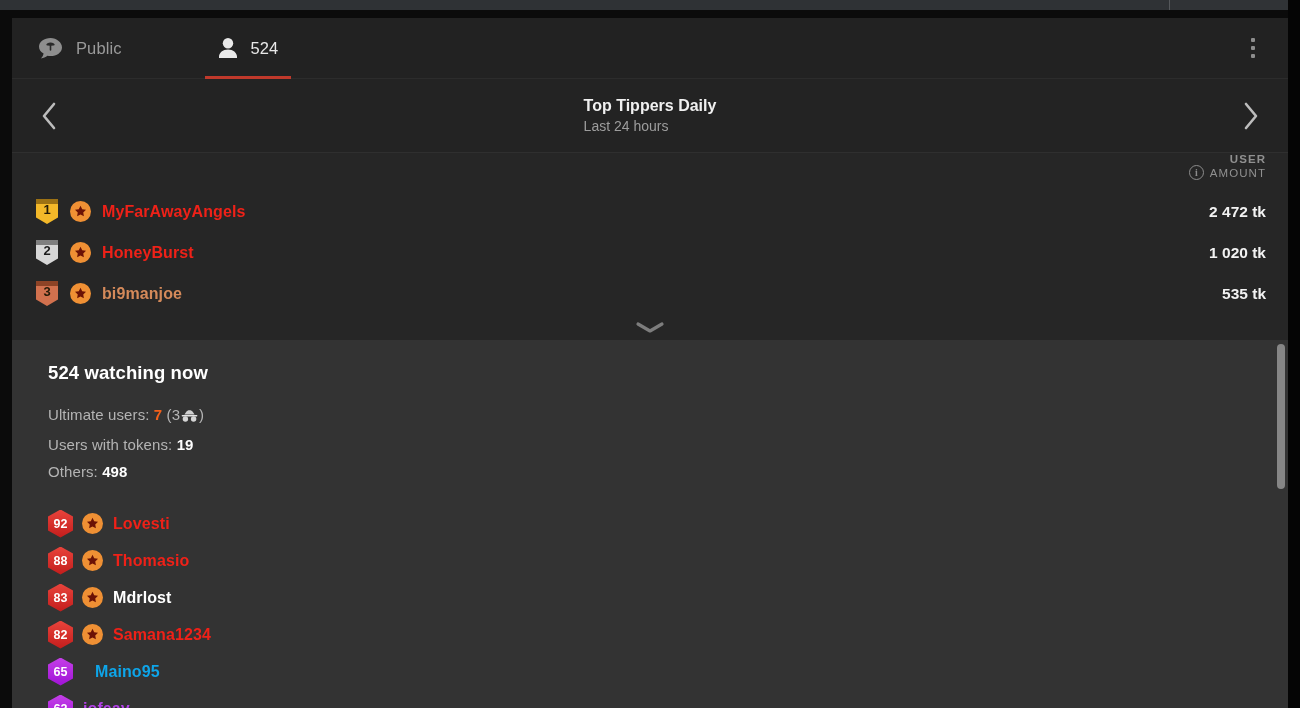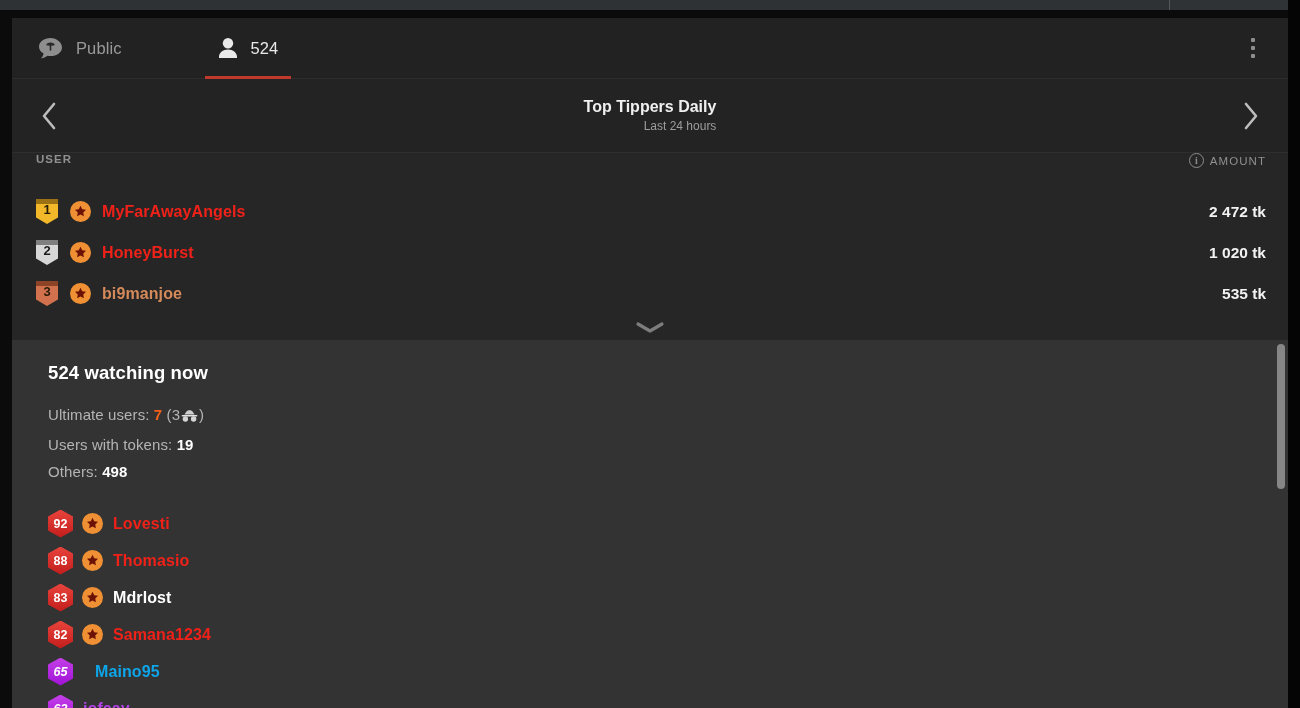--- a/index.html
+++ b/index.html
@@ -74,34 +74,34 @@
   }
 
   
   .lb-header {
     position: relative; height: 74px; width: 100%;
     background: #232323;
     display: flex; align-items: center; justify-content: center;
     border-bottom: 1px solid #2f2f2f;
   }
   .lb-title { font-size: 16px; font-weight: bold; color: #f0f0f0; text-align: left; line-height: 1.15; }
-  .lb-sub { font-size: 12px; color: #9d9d9d; text-align: right; margin-top: 3px; }
+  .lb-sub { font-size: 14px; color: #9d9d9d; text-align: left; margin-top: 3px; }
   .arrow {
     position: absolute; top: 50%; transform: translateY(-50%);
     width: 46px; height: 46px; cursor: pointer;
     display: flex; align-items: center; justify-content: center;
   }
   .arrow.left { left: 14px; }
   .arrow.right { right: 14px; }
   .arrow svg { display: block; }
 
   
   .col-head {
-    height: 36px; display: flex; align-items: flex-start;
-    padding: 0 22px 0 24px; background: #262626;
+    height: 36px; display: flex; align-items: flex-end;
+    padding: 0 22px 0 24px; background: #262626; flex-direction: column;
   }
   .col-head .ch-user {
     font-size: 11.5px; font-weight: bold; color: #909090; letter-spacing: 1.05px;
   }
   .col-head .ch-right {
     margin-left: auto; display: flex; align-items: center; gap: 6px;
   }
   .col-head .ch-amount {
     font-size: 11.5px; font-weight: normal; color: #909090; letter-spacing: 1.05px;
   }
@@ -176,21 +176,21 @@
   .viewer-row {
     display: flex; align-items: center; height: 37px; cursor: pointer;
   }
   .hexbadge {
     width: 25px; height: 28px; flex: 0 0 auto;
     display: flex; align-items: center; justify-content: center;
     font-size: 12.5px; font-weight: bold; color: #ffffff;
     clip-path: polygon(50% 0%, 100% 25%, 100% 75%, 50% 100%, 0% 75%, 0% 25%);
   }
   .hexbadge.red    { background: linear-gradient(180deg,#e8433b 0%,#c31d1c 100%); }
-  .hexbadge.purple { background: linear-gradient(180deg,#c43fe8 0%,#a012d6 100%); font-style: italic; }
+  .hexbadge.purple { background: linear-gradient(180deg,#c43fe8 0%,#a012d6 100%); }
   .viewer-row .star-badge { margin-left: 9px; }
   .viewer-row .vname { margin-left: 10px; font-size: 16px; font-weight: bold; letter-spacing: .1px; }
 
   
   .scrollbar-track {
     position: absolute; top: 0; right: 0; width: 14px; height: 100%;
     background: transparent;
   }
   .scrollbar-thumb {
     position: absolute; top: 4px; right: 3px; width: 8px; height: 145px;

